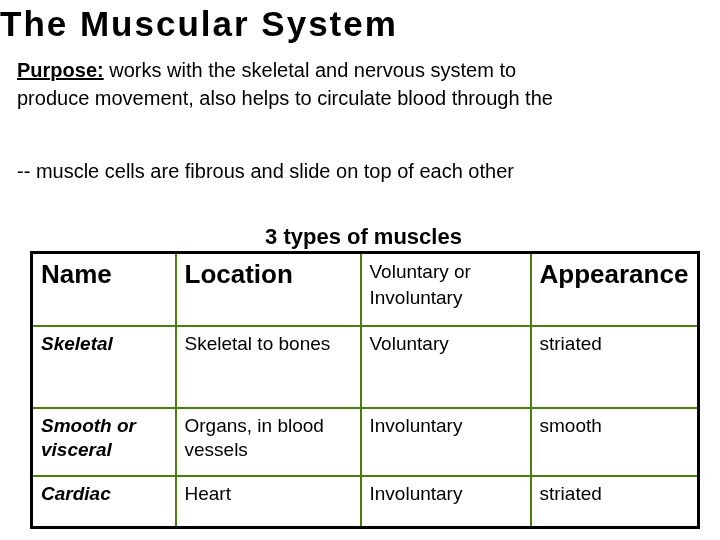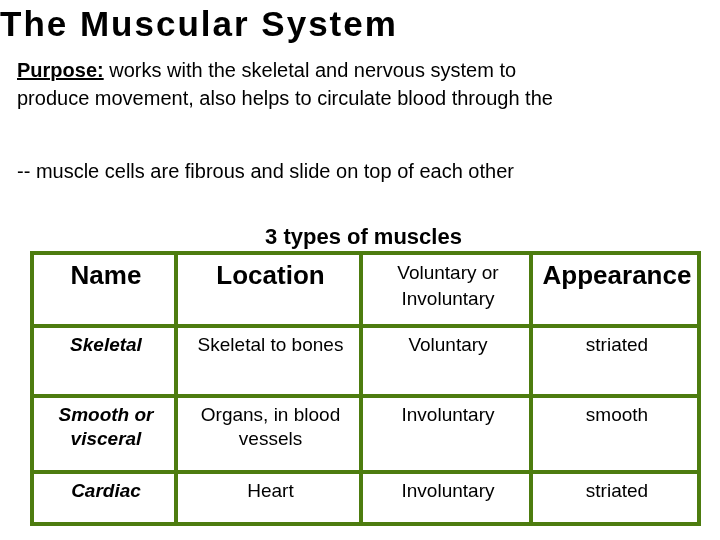--- a/index.html
+++ b/index.html
@@ -59,23 +59,23 @@
     position: absolute;
     top: 251px;
     left: 30px;
     width: 667px;
     border-collapse: collapse;
     table-layout: fixed;
     border: 3px solid #000000;
   }
   table.muscle-table th,
   table.muscle-table td {
-    border: 4px solid #4d7c0f;
+    border: 2px solid #4d7c0f;
     vertical-align: top;
-    text-align: center;
+    text-align: left;
     padding: 5px 4px 2px 8px;
     overflow: hidden;
   }
   th.hdr-big {
     font-size: 26px;
     font-weight: bold;
     line-height: 31px;
   }
   th.hdr-small {
     font-size: 19px;
@@ -88,22 +88,22 @@
   }
   td.cell {
     font-size: 19px;
     line-height: 24px;
   }
   td.cell-name {
     font-weight: bold;
     font-style: italic;
   }
   tr.hdr-row   { height: 73px; }
-  tr.row-1     { height: 70px; }
-  tr.row-2     { height: 76px; }
+  tr.row-1     { height: 82px; }
+  tr.row-2     { height: 68px; }
   tr.row-3     { height: 52px; }
 </style>
 </head>
 <body>
 
 <div class="slide-title">The Muscular System</div>
 
 <div class="purpose-block">
   <span class="purpose-label">Purpose:</span>
   <span>works with the skeletal and nervous system to</span><br>

